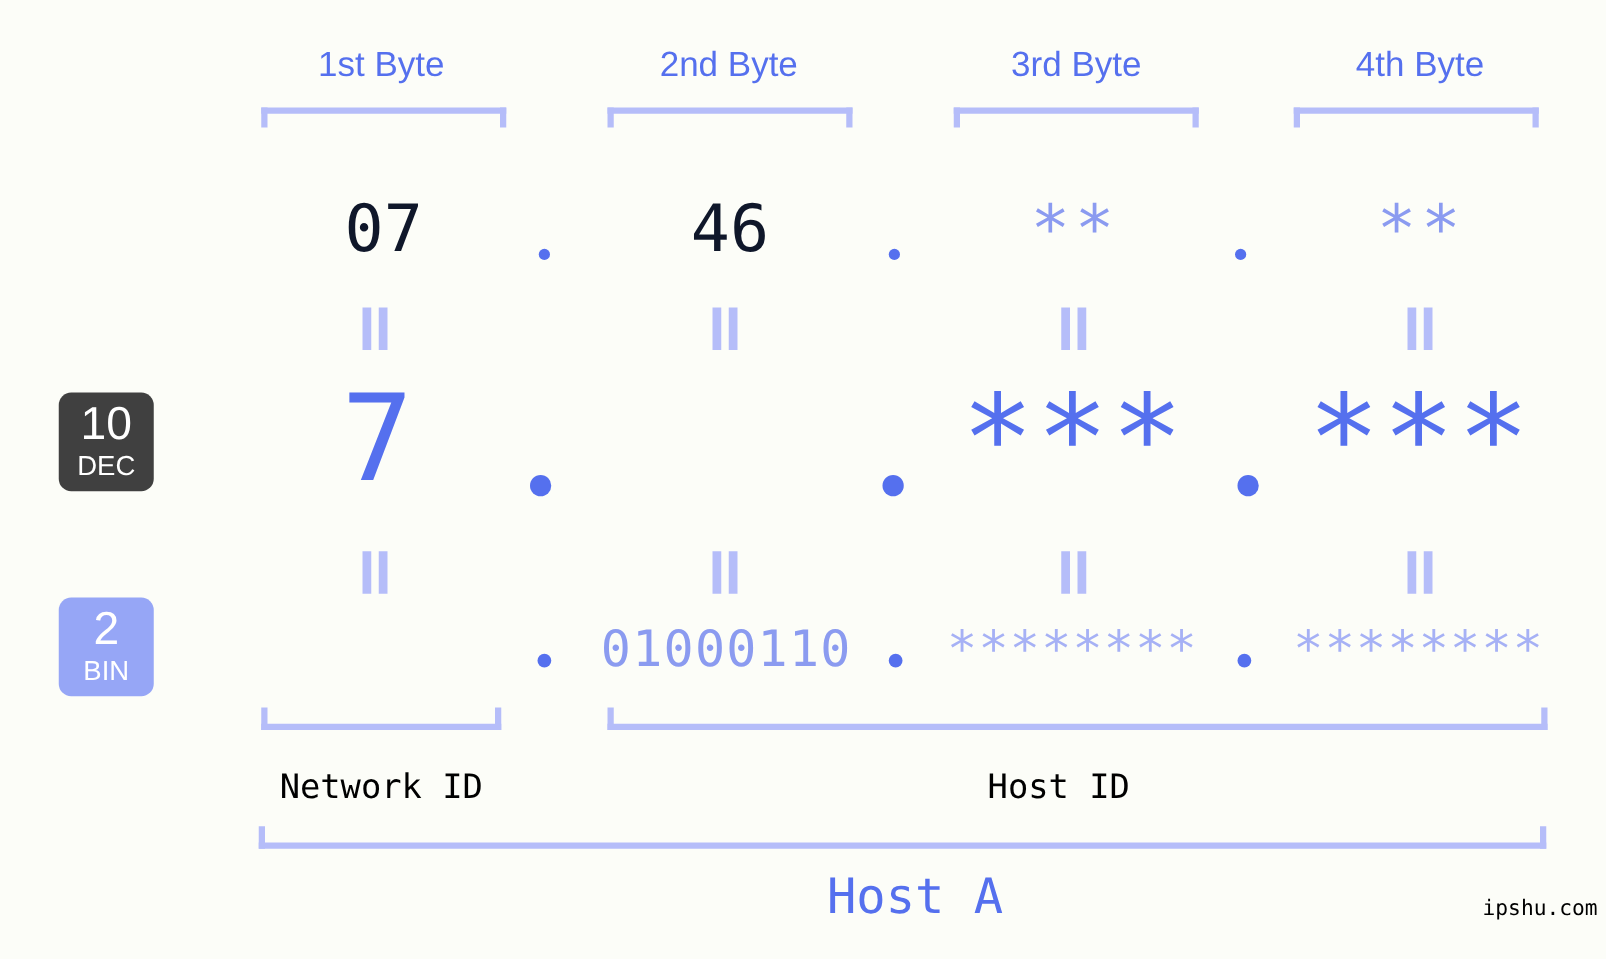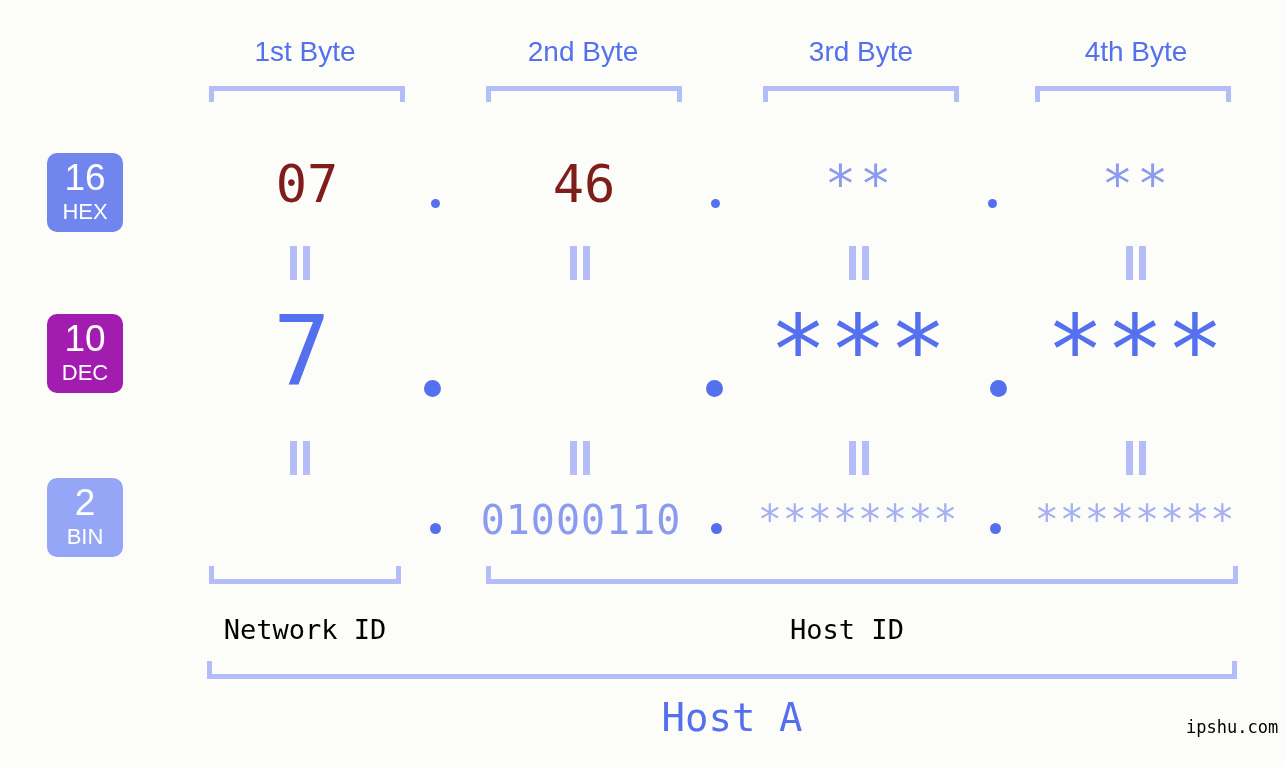--- a/index.html
+++ b/index.html
@@ -81,21 +81,21 @@
   
   .cell {
     text-align: center;
     white-space: nowrap;
     line-height: 1;
   }
 
   .hex-val {
     font-family: "DejaVu Sans Mono", monospace;
     font-size: 52px;
-    color: #7f1d1d;
+    color: #0f172a;
   }
   .hex-star {
     font-family: "DejaVu Sans Mono", monospace;
     font-size: 52px;
     color: #8b9bf0;
     letter-spacing: 4px;
   }
   .dec-val {
     font-family: "DejaVu Sans Mono", monospace;
     font-size: 96px;
@@ -177,26 +177,22 @@
   <div class="abs byte-label" style="left:185px; top:35px; width:240px;">1st Byte</div>
   <div class="abs byte-label" style="left:463px; top:35px; width:240px;">2nd Byte</div>
   <div class="abs byte-label" style="left:741px; top:35px; width:240px;">3rd Byte</div>
   <div class="abs byte-label" style="left:1016px; top:35px; width:240px;">4th Byte</div>
 
   <div class="abs bracket-top" style="left:209px; top:85px; width:196px;"></div>
   <div class="abs bracket-top" style="left:486px; top:85px; width:196px;"></div>
   <div class="abs bracket-top" style="left:763px; top:85px; width:196px;"></div>
   <div class="abs bracket-top" style="left:1035px; top:85px; width:196px;"></div>
 
-  <div class="abs badge" style="left:47px; top:152px; background:#7185ee;">
-    <span class="num">16</span>
-    <span class="name">HEX</span>
-  </div>
-
-  <div class="abs badge" style="left:47px; top:313px; background:#a21caf;">
+
+  <div class="abs badge" style="left:47px; top:313px; background:#404040;">
     <span class="num">10</span>
     <span class="name">DEC</span>
   </div>
 
   <div class="abs badge" style="left:47px; top:477px; background:#96a6f6;">
     <span class="num">2</span>
     <span class="name">BIN</span>
   </div>
 
   <div class="abs cell hex-val" style="left:187px; top:157px; width:240px;">07</div>

